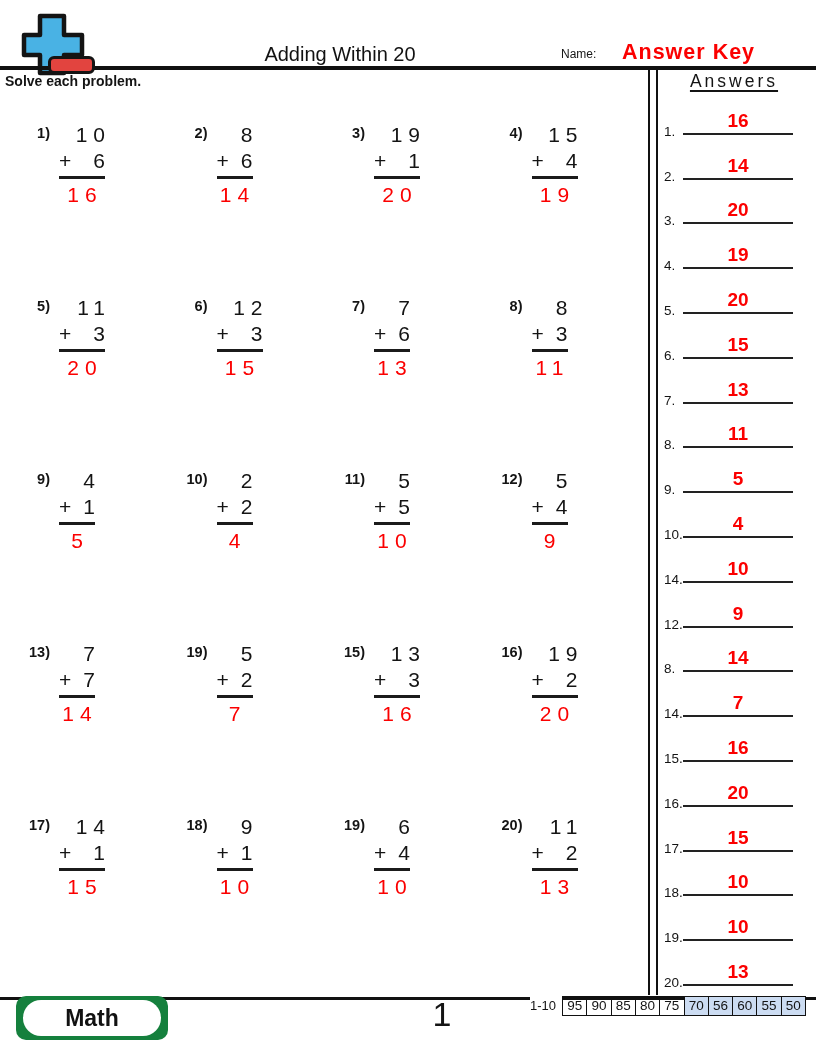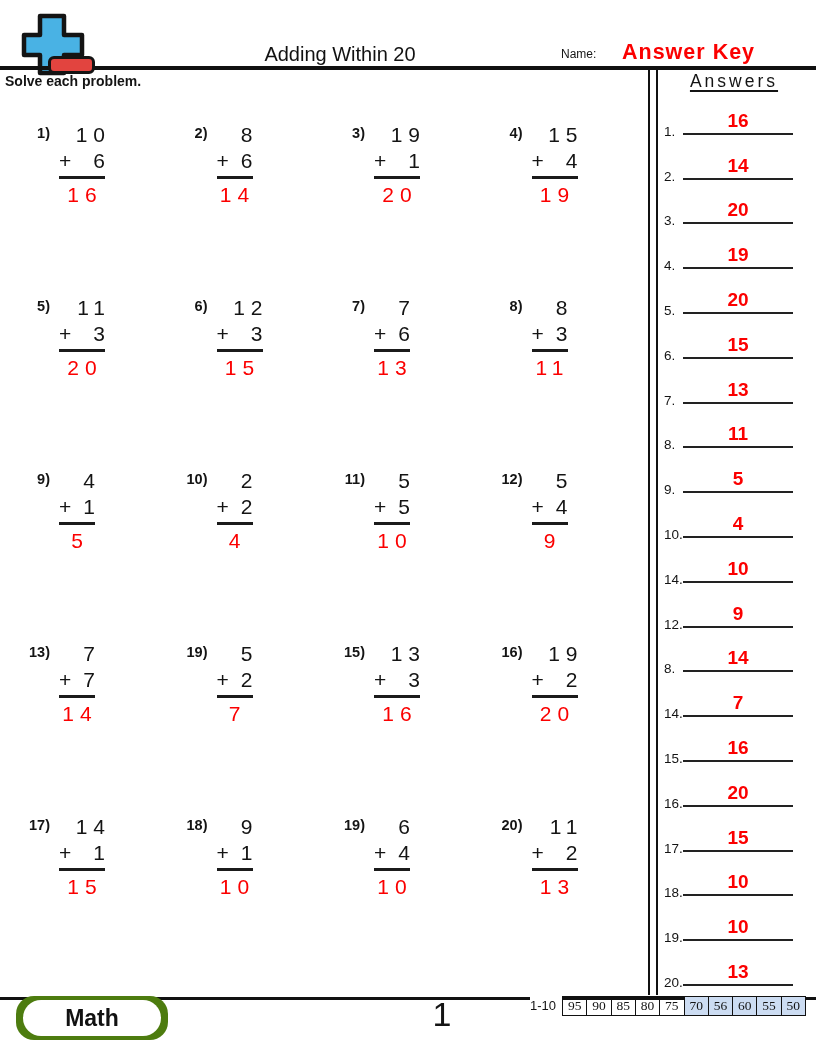--- a/index.html
+++ b/index.html
@@ -45,30 +45,30 @@
   #answers-list { position:absolute; left:657px; top:96px; width:159px; }
   .a-item { position:relative; height:44.8px; }
   .a-num { position:absolute; left:7px; bottom:2px; font-size:13.5px; }
   .a-line { position:absolute; left:26px; right:23px; bottom:6px; border-bottom:2px solid #222; }
   .a-val { position:absolute; left:26px; right:23px; bottom:9px; text-align:center;
     color:var(--red); font-weight:bold; font-size:19px; }
 
   
   .footer-rule { position:absolute; left:0; right:0; top:997px; height:2.5px; background:#111; }
   .math-badge { position:absolute; left:16px; top:996px; width:152px; height:44px;
-    background:#4d7c0f; border-radius:18px; z-index:2;padding-left:44px; }
+    background:#15803d; border-radius:10px; z-index:2;padding-left:44px; }
   .math-badge-pill { position:absolute; left:7px; right:7px; top:4px; bottom:4px;
     background:#fff; border-radius:20px; display:flex; align-items:center; justify-content:center;
     font-size:23px; font-weight:bold; color:#111; }
   .website { position:absolute; left:177px; top:1011px; font-size:16.5px; }
   .page-num { position:absolute; left:412px; top:995px; width:60px; text-align:center; font-size:34px; }
   #grading { position:absolute; right:10px; top:996px; border-collapse:collapse; }
   #grading td { height:18.5px; font-size:13.5px; text-align:center; vertical-align:middle; }
   #grading td.lab { border:none; padding:0 6px 0 0; font-size:13px; text-align:left; background:#fff; }
-  #grading td.c { width:24.3px; border:1.6px solid #111; padding:0 2px;font-family:Liberation Serif, serif; }
+  #grading td.c { width:24.3px; border:1.6px solid #111; padding:0 2px; }
   #grading td.c.shade { background:var(--shade-blue); }
 </style>
 </head>
 <body>
 
 <div class="page" style="--red: #fb0000; --shade-blue: #ccdcf2; --logo-red: #e2443f;">
 
   <div class="logo">
     <svg width="84" height="66" viewBox="0 0 84 66">
       <polygon points="20,4 44,4 44,23 62,23 62,43 44,43 44,61 20,61 20,43 4,43 4,23 20,23" fill="#49b2e4" stroke="#141414" stroke-width="4.5" stroke-linejoin="round"></polygon>

